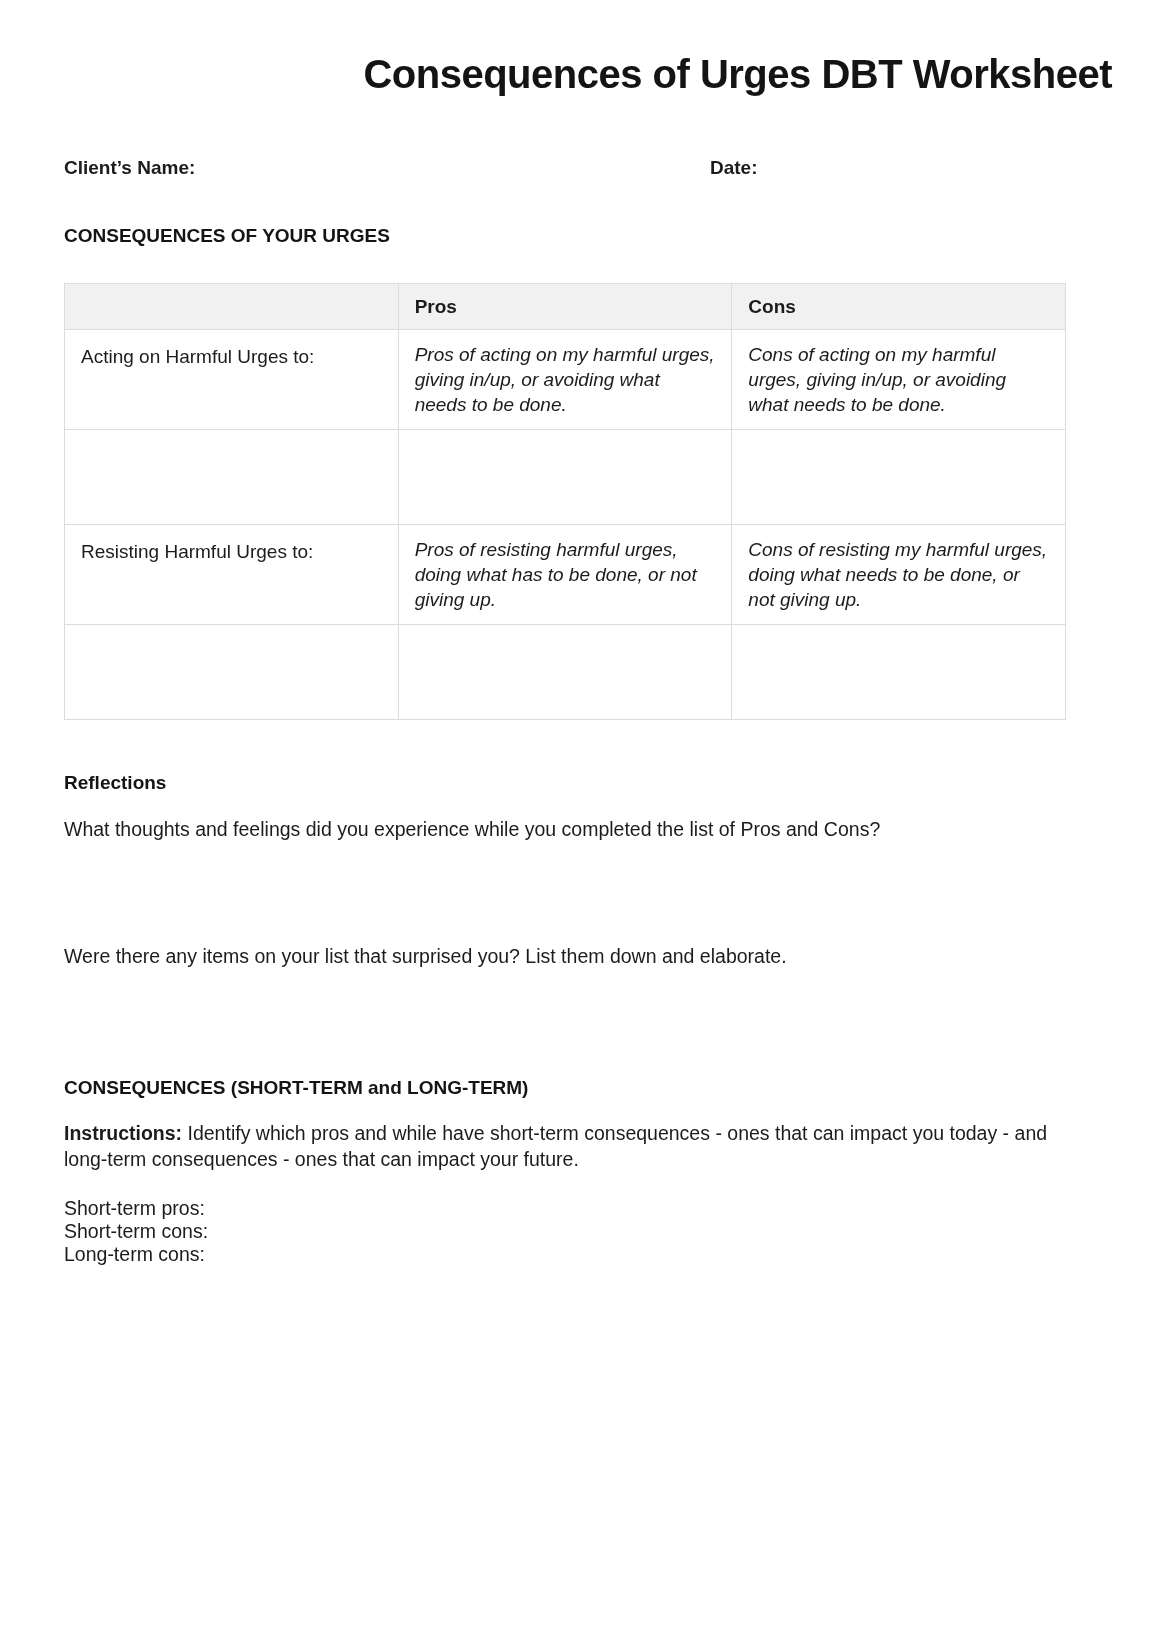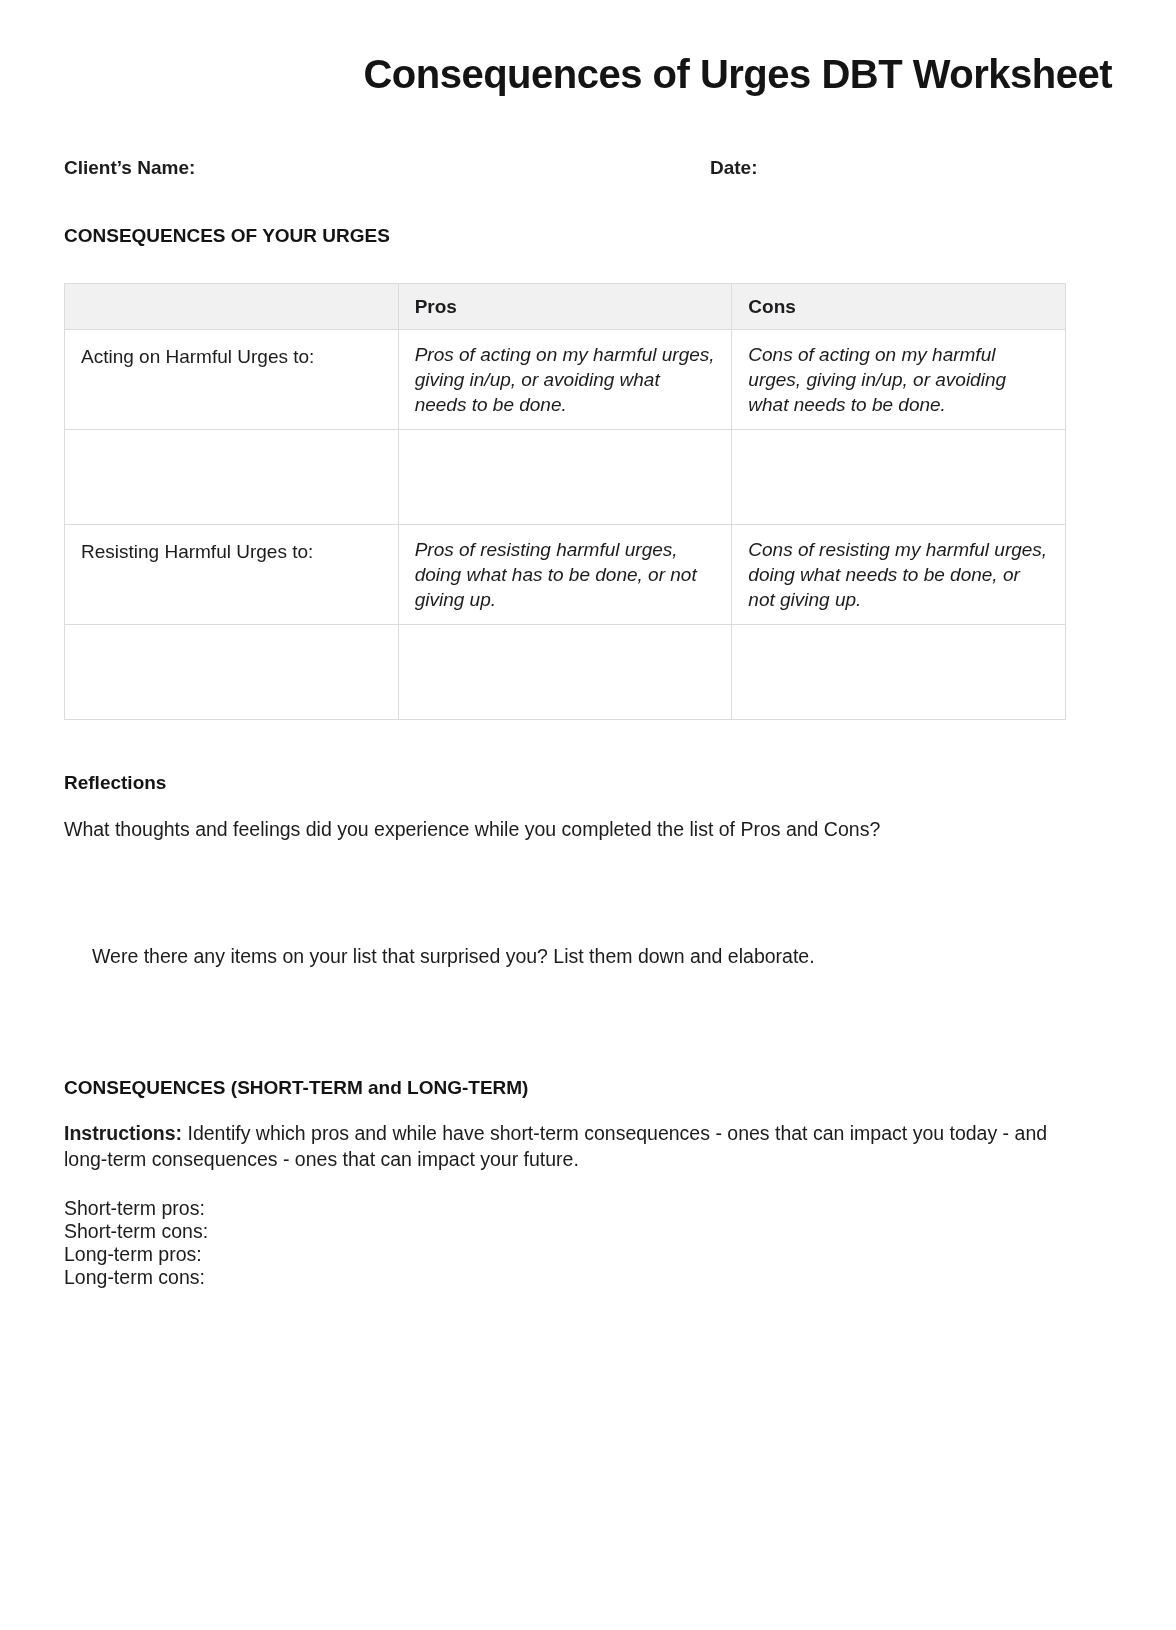--- a/index.html
+++ b/index.html
@@ -71,21 +71,21 @@
   .urges-table tr.content-row td { height: 95px; }
   .urges-table tr.blank-row td { height: 95px; }
   .urges-table td.row-label { padding-top: 14px; }
   .reflections-heading { margin-top: 52px; }
   .question {
     font-size: 19.5px;
     line-height: 1.35;
     color: #1c1c1e;
   }
   .q1 { margin-top: 22px; }
-  .q2 { margin-top: 100px; margin-left: 28px; }
+  .q2 { margin-top: 100px; }
   .answer-space { height: 0; }
   .consequences-heading { margin-top: 108px; }
   .instructions {
     margin-top: 22px;
     font-size: 19.5px;
     line-height: 1.32;
     max-width: 1010px;
   }
   .instructions b { font-weight: bold; }
   .term-field { font-size: 19.5px; }
@@ -149,21 +149,20 @@
   <h2 class="section-heading consequences-heading">CONSEQUENCES (SHORT-TERM and LONG-TERM)</h2>
 
   <p class="instructions"><b>Instructions:</b> <span>Identify which pros and while have short-term consequences - ones that can impact you today - and long-term consequences - ones that can impact your future.</span></p>
 
   <p class="term-field first">Short-term pros:</p>
   <div class="answer-space"></div>
 
   <p class="term-field">Short-term cons:</p>
   <div class="answer-space"></div>
 
-  <p class="term-field">Long-term pros:</p>
   <div class="answer-space"></div>
 
   <p class="term-field">Long-term cons:</p>
   <div class="answer-space"></div>
 
   <div class="bottom-pad"></div>
 
 </div>
 
 </body></html>

